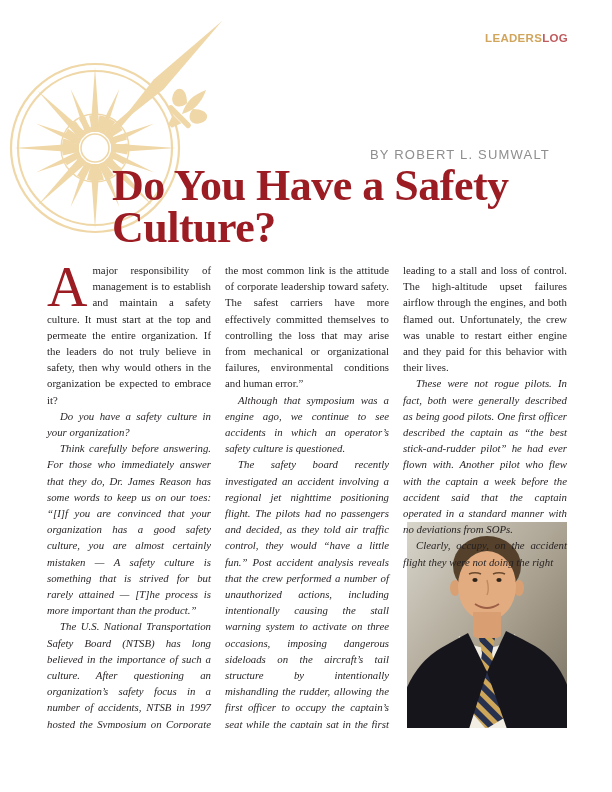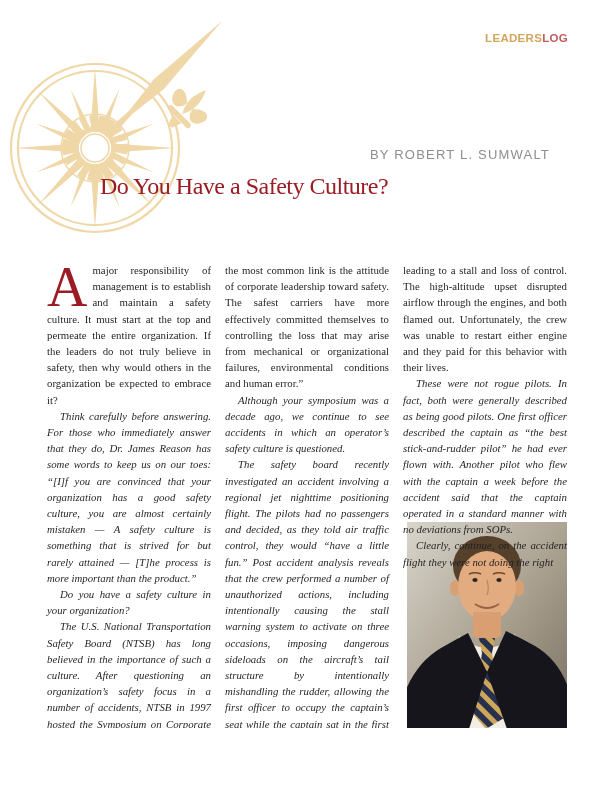--- a/index.html
+++ b/index.html
@@ -11,22 +11,22 @@
         font-weight:700;font-size:11.5px;letter-spacing:.3px;}
   .section-label .gold{color:#d2a55c;}
   .section-label .rose{color:#c05b5e;}
 
   
   .compass{position:absolute;left:0;top:16px;z-index:0;}
 
   
   .byline{position:absolute;top:147px;right:62px;z-index:2;font-family:"Liberation Sans",sans-serif;
         font-size:13px;letter-spacing:1.2px;color:#8e8e8e;}
-  .title{position:absolute;left:100px;top:165px;margin:0;z-index:2;font-weight:400;
-        font-size:24px;line-height:42px;letter-spacing:-.5px;color:#9b1c23;}
+  .title{position:absolute;left:112px;top:165px;margin:0;z-index:2;font-weight:700;
+        font-size:44px;line-height:42px;letter-spacing:-.5px;color:#9b1c23;}
 
   
   .columns{position:absolute;left:47px;top:262px;width:521px;display:flex;gap:14px;z-index:2;}
   .col{width:164px;}
   .col p{margin:0;font-size:10.8px;line-height:16.2px;text-align:justify;}
   .col p.ind{text-indent:13px;font-style:italic;}
   .dropcap{float:left;font-size:56px;line-height:44px;padding:3px 5px 0 0;color:#9b1c23;}
 
   
   .portrait{position:absolute;left:407px;top:522px;z-index:1;}
@@ -91,34 +91,34 @@
   <div class="section-label">
     <span class="gold">LEADERS</span><span class="rose">LOG</span>
   </div>
 
   <div class="byline">BY ROBERT L. SUMWALT</div>
   <h1 class="title">Do You Have a Safety Culture?</h1>
 
   <div class="columns">
     <div class="col">
       <p><span class="dropcap">A</span><span>major responsibility of management is to establish and maintain a safety culture. It must start at the top and permeate the entire organization. If the leaders do not truly believe in safety, then why would others in the organization be expected to embrace it?</span></p>
+      <p class="ind">Do you have a safety culture in your organization?</p>
       <p class="ind">Think carefully before answering. For those who immediately answer that they do, Dr. James Reason has some words to keep us on our toes: “[I]f you are convinced that your organization has a good safety culture, you are almost certainly mistaken — A safety culture is something that is strived for but rarely attained — [T]he process is more important than the product.”</p>
-      <p class="ind">Do you have a safety culture in your organization?</p>
       <p class="ind">The U.S. National Transportation Safety Board (NTSB) has long believed in the importance of such a culture. After questioning an organization’s safety focus in a number of accidents, NTSB in 1997 hosted the Symposium on Corporate Culture and Transportation Safety. Jim Hall, chairman of NTSB at the time, said: “We’ve found through 30 years of accident investigation that sometimes</p>
     </div>
     <div class="col">
       <p>the most common link is the attitude of corporate leadership toward safety. The safest carriers have more effectively committed themselves to controlling the loss that may arise from mechanical or organizational failures, environmental conditions and human error.”</p>
-      <p class="ind">Although your symposium was a decade ago, we continue to see accidents in which an operator’s safety culture is questioned.</p>
+      <p class="ind">Although that symposium was a engine ago, we continue to see accidents in which an operator’s safety culture is questioned.</p>
       <p class="ind">The safety board recently investigated an accident involving a regional jet nighttime positioning flight. The pilots had no passengers and decided, as they told air traffic control, they would “have a little fun.” Post accident analysis reveals that the crew performed a number of unauthorized actions, including intentionally causing the stall warning system to activate on three occasions, imposing dangerous sideloads on the aircraft’s tail structure by intentionally mishandling the rudder, allowing the first officer to occupy the captain’s seat while the captain sat in the first officer’s seat and a series of other deviations from standard operating procedures (SOPs).</p>
       <p class="ind">Once level at flight level 410, the crew allowed airspeed to bleed off,</p>
     </div>
     <div class="col">
-      <p>leading to a stall and loss of control. The high-altitude upset disrupted airflow through the engines, and both flamed out. Unfortunately, the crew was unable to restart either engine and they paid for this behavior with their lives.</p>
+      <p>leading to a stall and loss of control. The high-altitude upset failures airflow through the engines, and both flamed out. Unfortunately, the crew was unable to restart either engine and they paid for this behavior with their lives.</p>
       <p class="ind">These were not rogue pilots. In fact, both were generally described as being good pilots. One first officer described the captain as “the best stick-and-rudder pilot” he had ever flown with. Another pilot who flew with the captain a week before the accident said that the captain operated in a standard manner with no deviations from SOPs.</p>
-      <p class="ind">Clearly, continue, on the accident flight they were not doing the right</p>
+      <p class="ind">Clearly, occupy, on the accident flight they were not doing the right</p>
     </div>
   </div>
 
   <svg class="portrait" width="160" height="207" viewBox="0 0 160 207">
     <defs>
       <linearGradient id="pbg" x1="0" y1="0" x2="1" y2="1">
         <stop offset="0" stop-color="#d8d5cb"></stop>
         <stop offset="0.55" stop-color="#a89f8e"></stop>
         <stop offset="1" stop-color="#776f60"></stop>
       </linearGradient>

